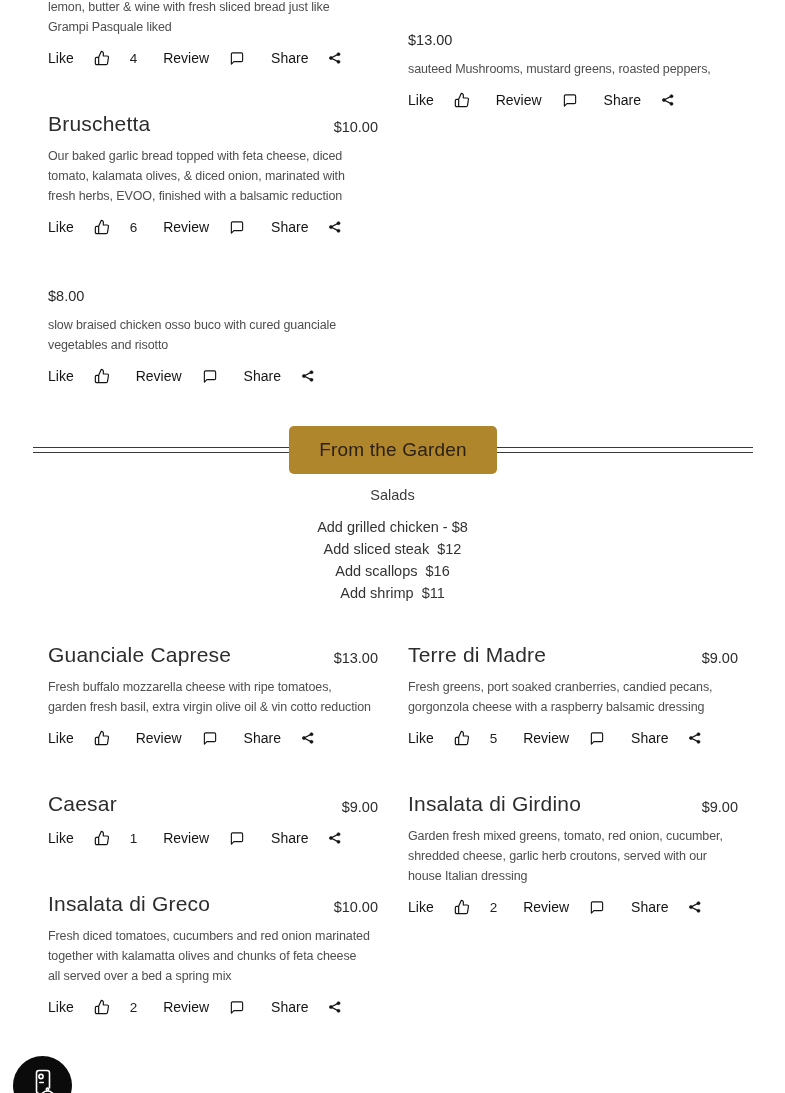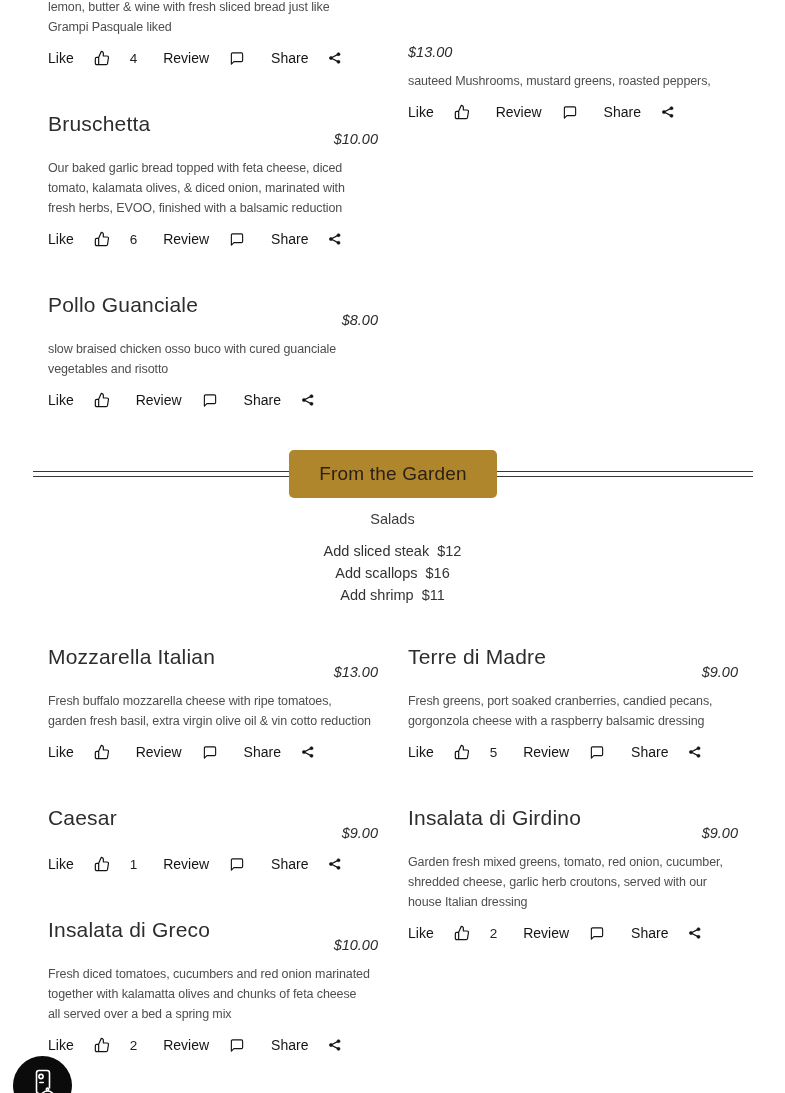--- a/index.html
+++ b/index.html
@@ -8,21 +8,21 @@
 
   .cols{display:grid;grid-template-columns:330px 330px;column-gap:30px;padding:0 47px 0 48px;align-items:start;}
   .col{min-width:0;}
   .col.pad-top{padding-top:24px;}
 
   .menu-item{margin-bottom:44px;}
   .menu-item.clipped{margin-top:-12px;}
 
   .item-head{display:flex;justify-content:space-between;align-items:flex-start;}
   .item-name{margin:0;font-size:21px;line-height:26px;font-weight:400;color:#2d2d2d;letter-spacing:.2px;}
-  .item-price{font-size:14.5px;line-height:20px;color:#2b2b2b;margin-top:18px;white-space:nowrap;font-style:italic;}
+  .item-price{font-size:14.5px;line-height:20px;color:#2b2b2b;margin-top:6px;white-space:nowrap;}
   .item-price:empty{display:none;}
   .item-desc{margin:9px 0 0 0;font-size:12.5px;line-height:20px;color:#4e4e4e;letter-spacing:-0.1px;max-width:324px;}
 
   .item-actions{margin-top:12px;display:flex;align-items:center;gap:26px;height:18px;}
   .action{display:inline-flex;align-items:center;gap:20px;background:none;border:none;padding:0;margin:0;
           font-family:inherit;font-size:14px;color:#141414;cursor:pointer;}
   .action .icon{display:inline-flex;align-items:center;}
   .action svg{display:block;}
   .like-count{font-size:13.5px;color:#222;}
   .like-count:empty{display:none;}
@@ -117,21 +117,20 @@
                   <circle cx="18" cy="5.4" r="2.6"></circle>
                   <circle cx="18" cy="18.6" r="2.6"></circle>
                   <path d="M5 12L18 5.4M5 12l13 6.6" fill="none" stroke-width="2.2"></path>
                 </svg>
         </span>
       </button>
     </div>
   </article>
         <article class="menu-item">
     <div class="item-head">
-      <h3 class="item-name">Pollo Guanciale</h3>
       <div class="item-price">$8.00</div>
     </div>
     <p class="item-desc">slow braised chicken osso buco with cured guanciale vegetables and risotto</p>
     <div class="item-actions">
       <button type="button" class="action">
         <span class="action-label">Like</span>
         <span class="icon">
           <svg width="16" height="16" viewBox="0 0 24 24" fill="none" stroke="currentColor" stroke-width="1.8" stroke-linejoin="round" stroke-linecap="round">
                   <path d="M14 9V5a3 3 0 0 0-3-3l-4 9v11h11.28a2 2 0 0 0 2-1.7l1.38-9a2 2 0 0 0-2-2.3zM7 22H4a2 2 0 0 1-2-2v-7a2 2 0 0 1 2-2h3"></path>
                 </svg>
@@ -201,30 +200,31 @@
   </div>
 
   <div class="section-divider">
     <div class="divider-lines"></div>
     <div class="section-badge">From the Garden</div>
   </div>
 
   <div class="section-sub">Salads</div>
 
   <div class="addons" id="addons">
+      <div class="addon-line">Add grilled chicken - $8</div>
       <div class="addon-line">Add sliced steak  $12</div>
       <div class="addon-line">Add scallops  $16</div>
       <div class="addon-line">Add shrimp  $11</div>
     </div>
 
   <div class="cols garden-cols">
     <div class="col" id="garden-left">
         <article class="menu-item">
     <div class="item-head">
-      <h3 class="item-name">Mozzarella Italian</h3>
+      <h3 class="item-name">Guanciale Caprese</h3>
       <div class="item-price">$13.00</div>
     </div>
     <p class="item-desc">Fresh buffalo mozzarella cheese with ripe tomatoes, garden fresh basil, extra virgin olive oil &amp; vin cotto reduction</p>
     <div class="item-actions">
       <button type="button" class="action">
         <span class="action-label">Like</span>
         <span class="icon">
           <svg width="16" height="16" viewBox="0 0 24 24" fill="none" stroke="currentColor" stroke-width="1.8" stroke-linejoin="round" stroke-linecap="round">
                   <path d="M14 9V5a3 3 0 0 0-3-3l-4 9v11h11.28a2 2 0 0 0 2-1.7l1.38-9a2 2 0 0 0-2-2.3zM7 22H4a2 2 0 0 1-2-2v-7a2 2 0 0 1 2-2h3"></path>
                 </svg>

